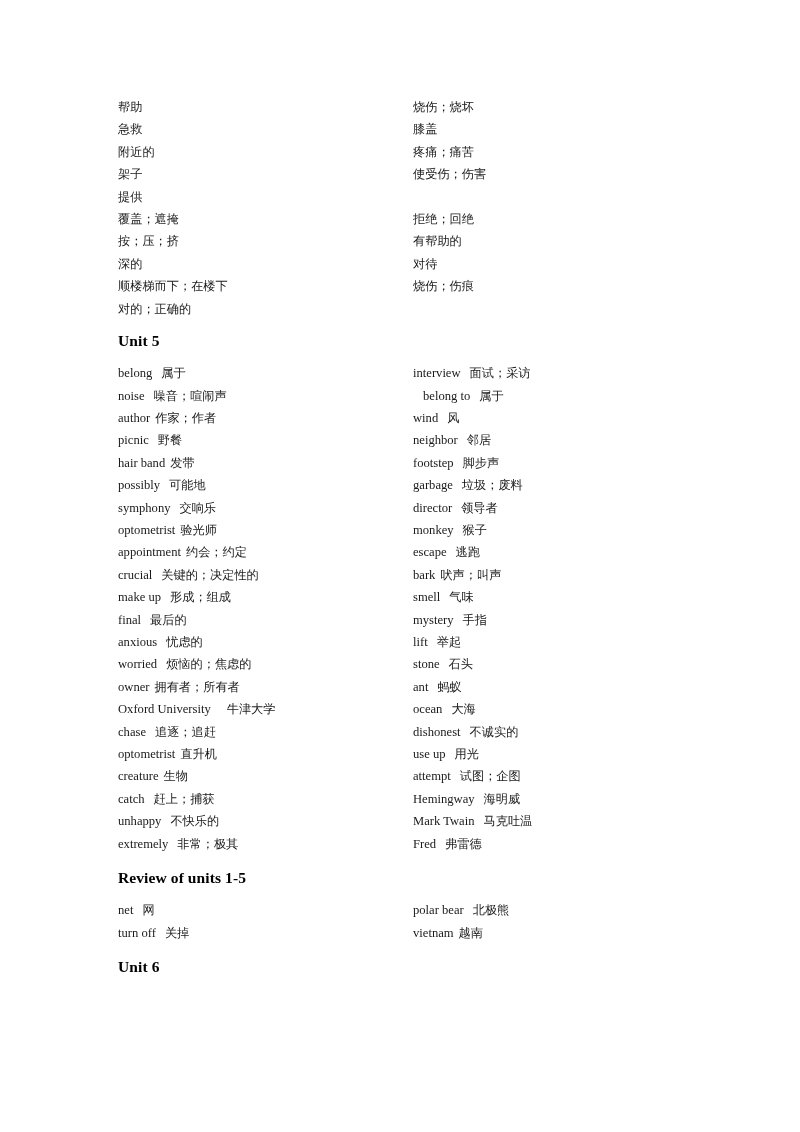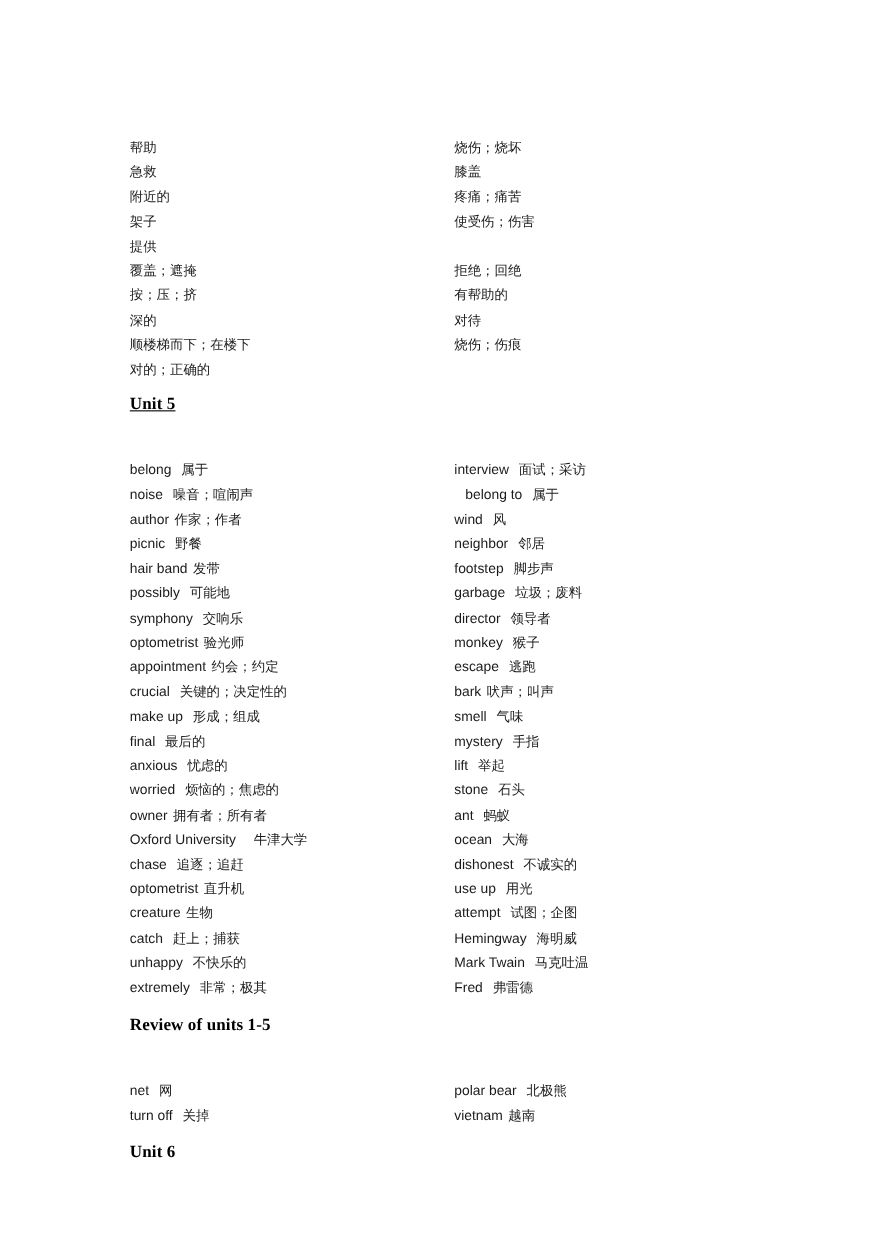--- a/index.html
+++ b/index.html
@@ -37,26 +37,24 @@
     font-size: 15.5px;
     line-height: 22.4px;
     letter-spacing: 0.1px;
     color: #000;
     margin: 0;
     padding-top: 12px;
     padding-bottom: 10px;
   }
   .heading.first-heading {
     padding-top: 10px;
-    text-decoration: underline;
   }
   
   .vocab {
     position: relative;
-    margin-top: 27px;
   }
   .vrow {
     display: flex;
     height: 22.4px;
     line-height: 22.4px;
     white-space: nowrap;
   }
   .col {
     font-size: 12.6px;
     line-height: 22.4px;
@@ -65,21 +63,21 @@
   }
   .col-left {
     width: 295px;
     flex: 0 0 295px;
   }
   .col-right {
     width: 305px;
     flex: 0 0 305px;
   }
   .en {
-    font-family: Liberation Sans, sans-serif;
+    font-family: Liberation Serif, serif;
     font-size: 12.6px;
   }
   .zh {
     font-family: "DejaVu Sans", "Liberation Sans", sans-serif;
     font-size: 12.2px;
   }
   .gap-sm { display: inline-block; width: 5px; }
   .gap-md { display: inline-block; width: 9px; }
   .gap-lg { display: inline-block; width: 16px; }
 </style>

